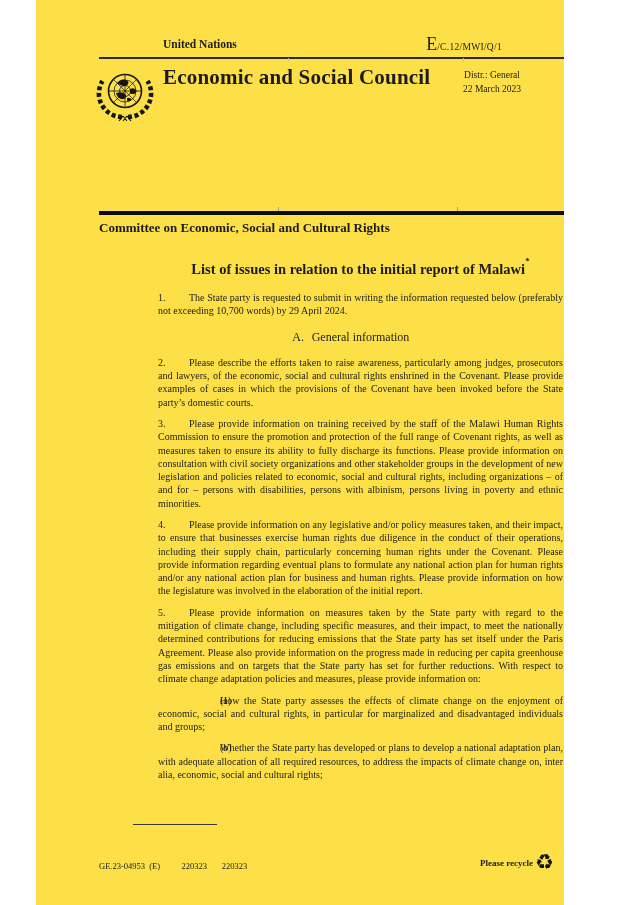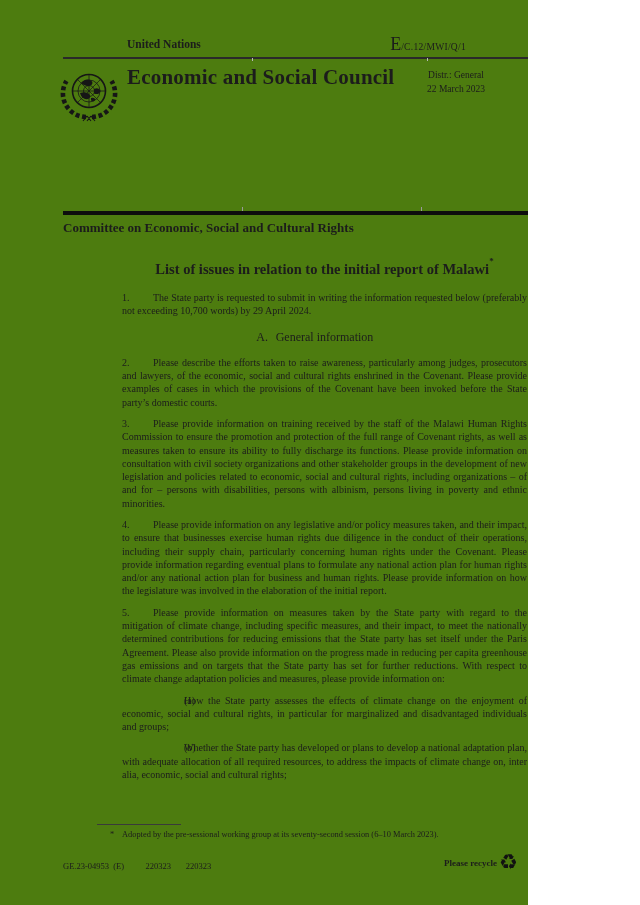--- a/index.html
+++ b/index.html
@@ -1,18 +1,18 @@
 <!DOCTYPE html>
 <html><head>
 <meta charset="utf-8">
 <style>
   html,body{margin:0;padding:0;background:#fff;}
   .page{
-    position:relative;width:528px;height:905px;background:#4d7c0f;
-    font-family:"Liberation Serif","DejaVu Serif",serif;color:#1c1c1c;overflow:hidden;
+    position:relative;width:528px;height:905px;background:#fde047;
+    font-family:"Liberation Serif","DejaVu Serif",serif;color:#1c1c1c;overflow:hidden;margin-left:36px;
   }
   
   .un-label{position:absolute;left:127px;top:38px;font-size:11.5px;font-weight:bold;}
   .doc-symbol{position:absolute;right:62px;top:34px;display:flex;align-items:baseline;white-space:nowrap;}
   .doc-symbol .sym-e{font-size:18px;}
   .doc-symbol .sym-rest{font-size:9.5px;letter-spacing:.3px;}
   .header-rule{position:absolute;left:63px;top:57px;width:515px;height:1.5px;background:#2a2a2a;}
   .tick{position:absolute;width:1px;height:3px;background:#b9b9b9;}
   .emblem{position:absolute;left:60px;top:66px;width:58px;height:56px;}
   .council-title{position:absolute;left:127px;top:65px;font-size:21px;font-weight:bold;letter-spacing:.2px;}
@@ -106,21 +106,20 @@
     <p class="num-para"><span class="pnum">4.</span><span>Please provide information on any legislative and/or policy measures taken, and their impact, to ensure that businesses exercise human rights due diligence in the conduct of their operations, including their supply chain, particularly concerning human rights under the Covenant. Please provide information regarding eventual plans to formulate any national action plan for human rights and/or any national action plan for business and human rights. Please provide information on how the legislature was involved in the elaboration of the initial report.</span></p>
 
     <p class="num-para"><span class="pnum">5.</span><span>Please provide information on measures taken by the State party with regard to the mitigation of climate change, including specific measures, and their impact, to meet the nationally determined contributions for reducing emissions that the State party has set itself under the Paris Agreement. Please also provide information on the progress made in reducing per capita greenhouse gas emissions and on targets that the State party has set for further reductions. With respect to climate change adaptation policies and measures, please provide information on:</span></p>
 
     <p class="sub-para"><span class="pnum">(a)</span><span class="inner">How the State party assesses the effects of climate change on the enjoyment of economic, social and cultural rights, in particular for marginalized and disadvantaged individuals and groups;</span></p>
 
     <p class="sub-para"><span class="pnum">(b)</span><span class="inner">Whether the State party has developed or plans to develop a national adaptation plan, with adequate allocation of all required resources, to address the impacts of climate change on, inter alia, economic, social and cultural rights;</span></p>
   </div>
 
   <div class="footnote-rule"></div>
-  <div class="footnote"><span class="fn-star">*</span><span>Adopted by the pre-sessional working group at its seventy-second session (6–10 March 2023).</span></div>
 
   <div class="footer-code">GE.23-04953  (E)          220323       220323</div>
   <div class="recycle-group">
     <span class="recycle-label">Please recycle</span>
     <span class="recycle-glyph">♻</span>
   </div>
   <svg class="qr" id="qr-svg" viewBox="0 0 21 21" aria-hidden="true">
       <rect x="0" y="0" width="1.02" height="1.02" fill="#111"></rect>
       <rect x="1" y="0" width="1.02" height="1.02" fill="#111"></rect>
       <rect x="2" y="0" width="1.02" height="1.02" fill="#111"></rect>

